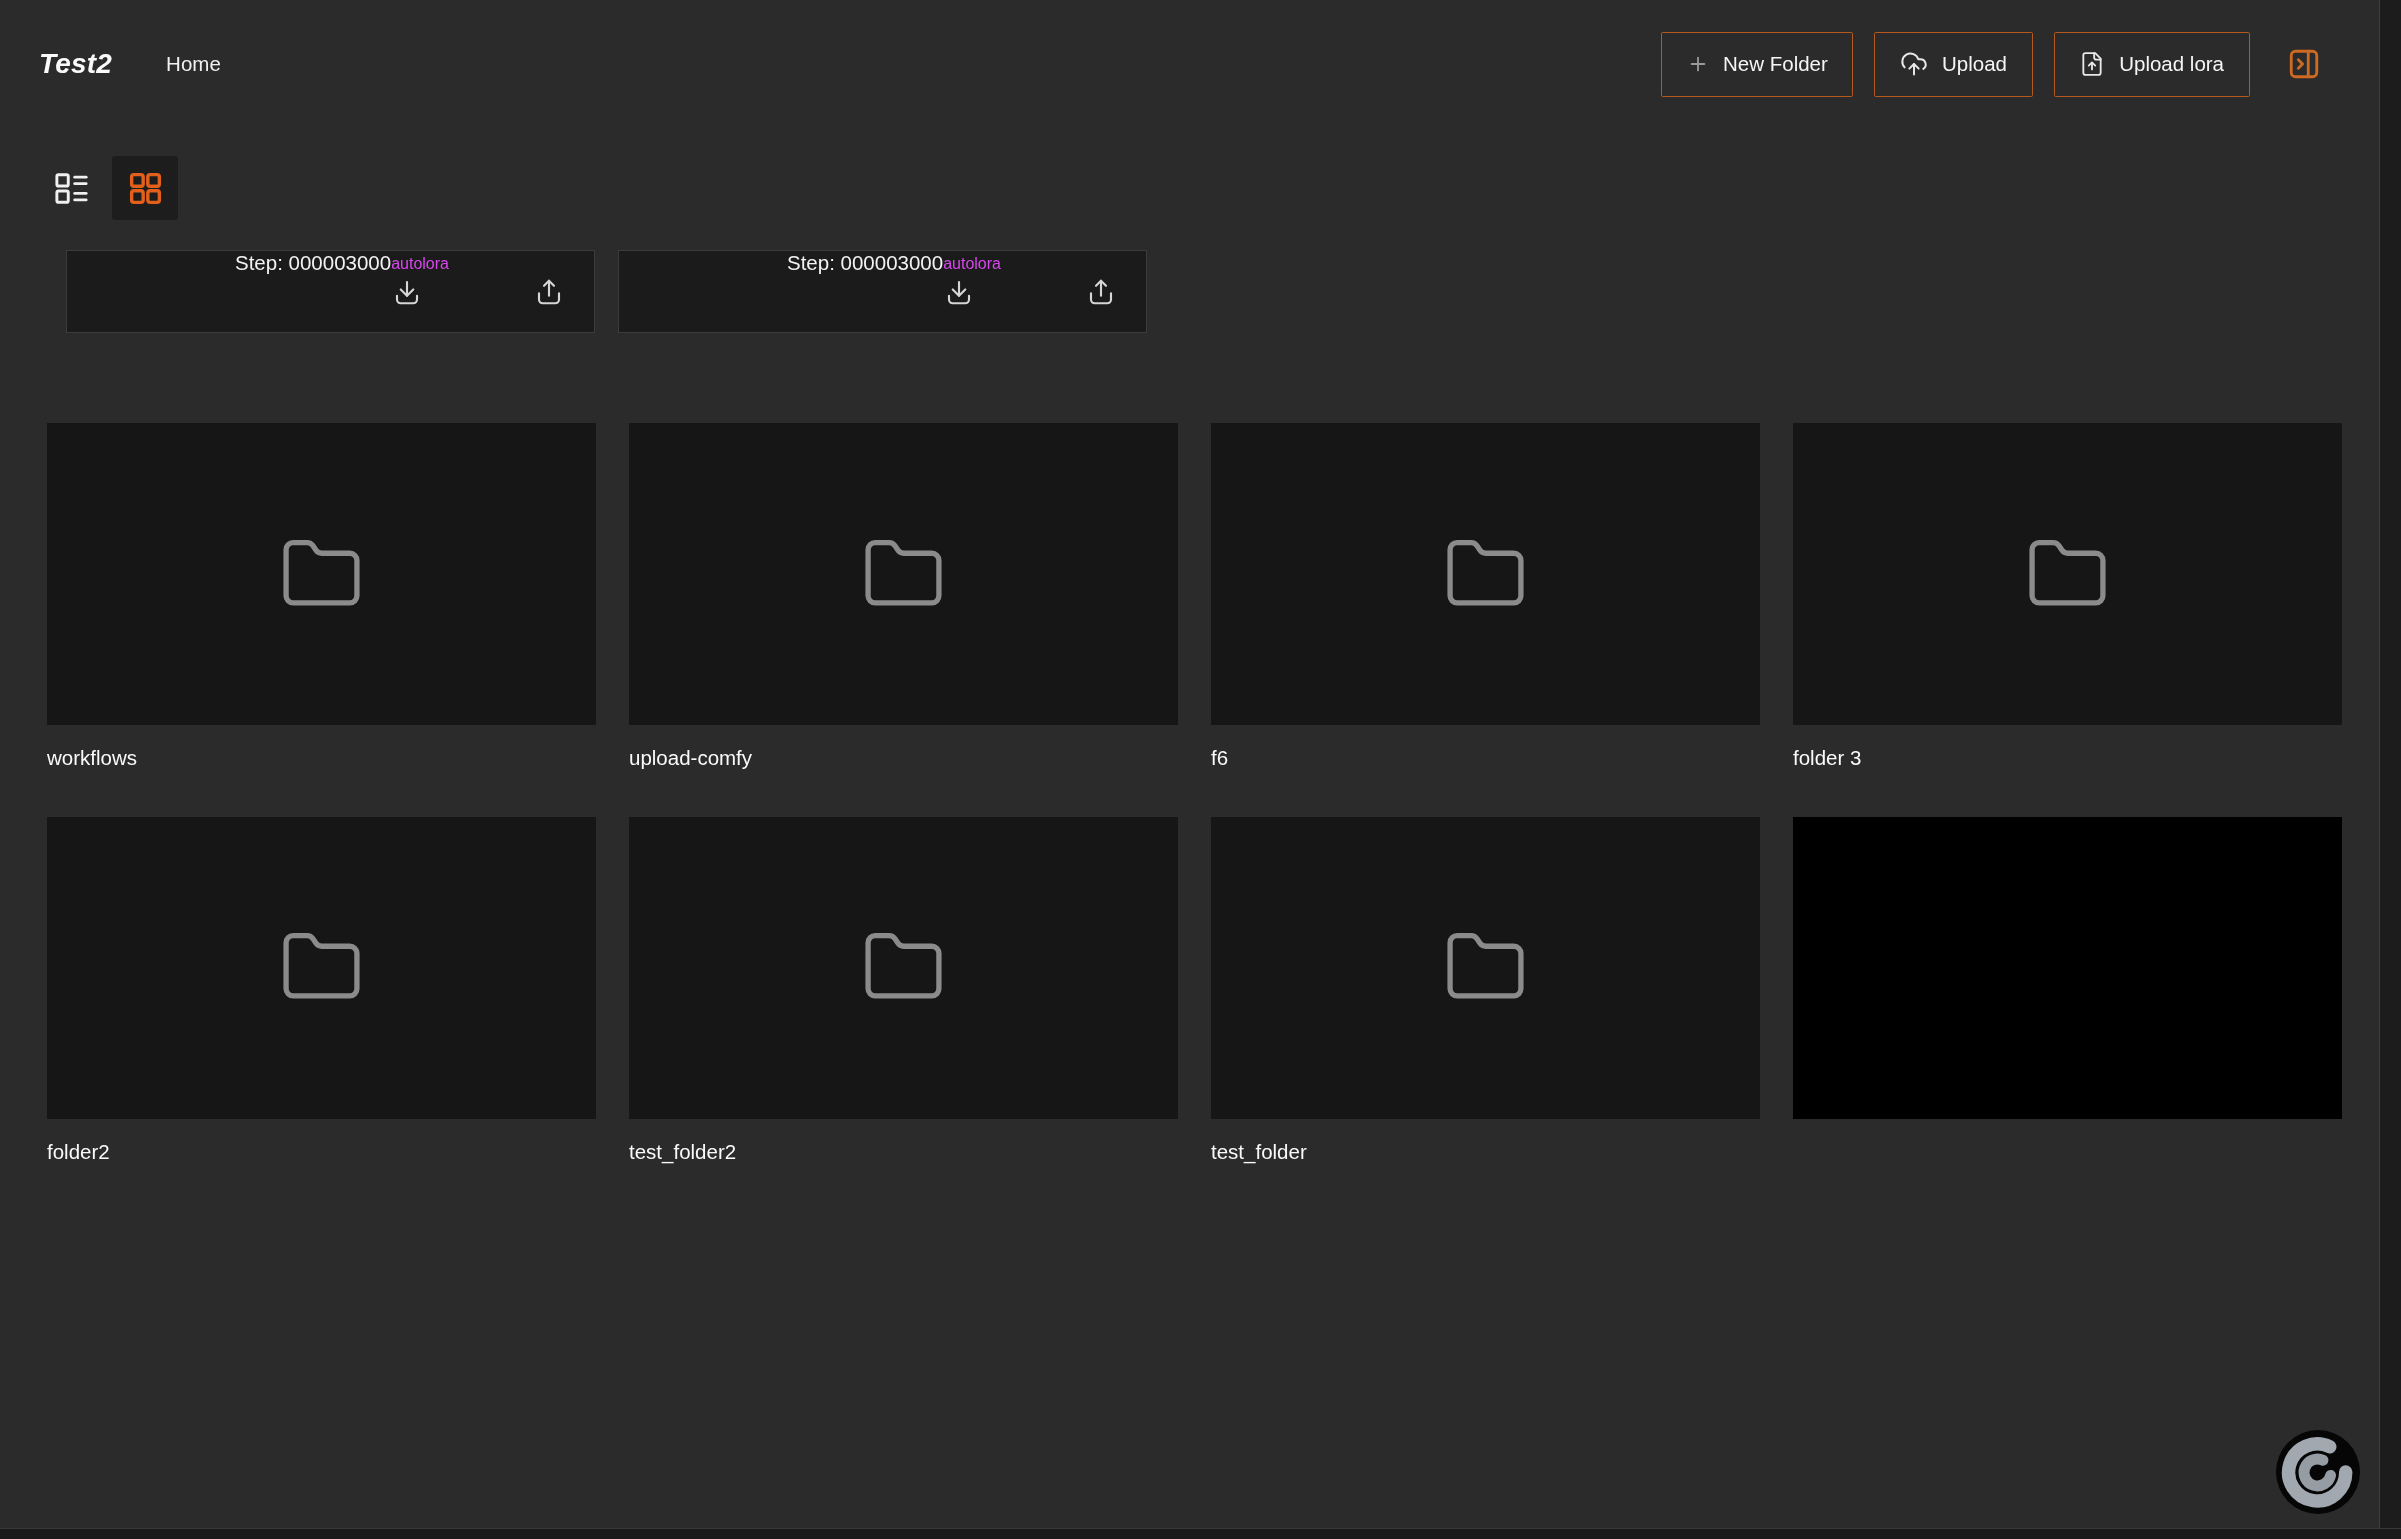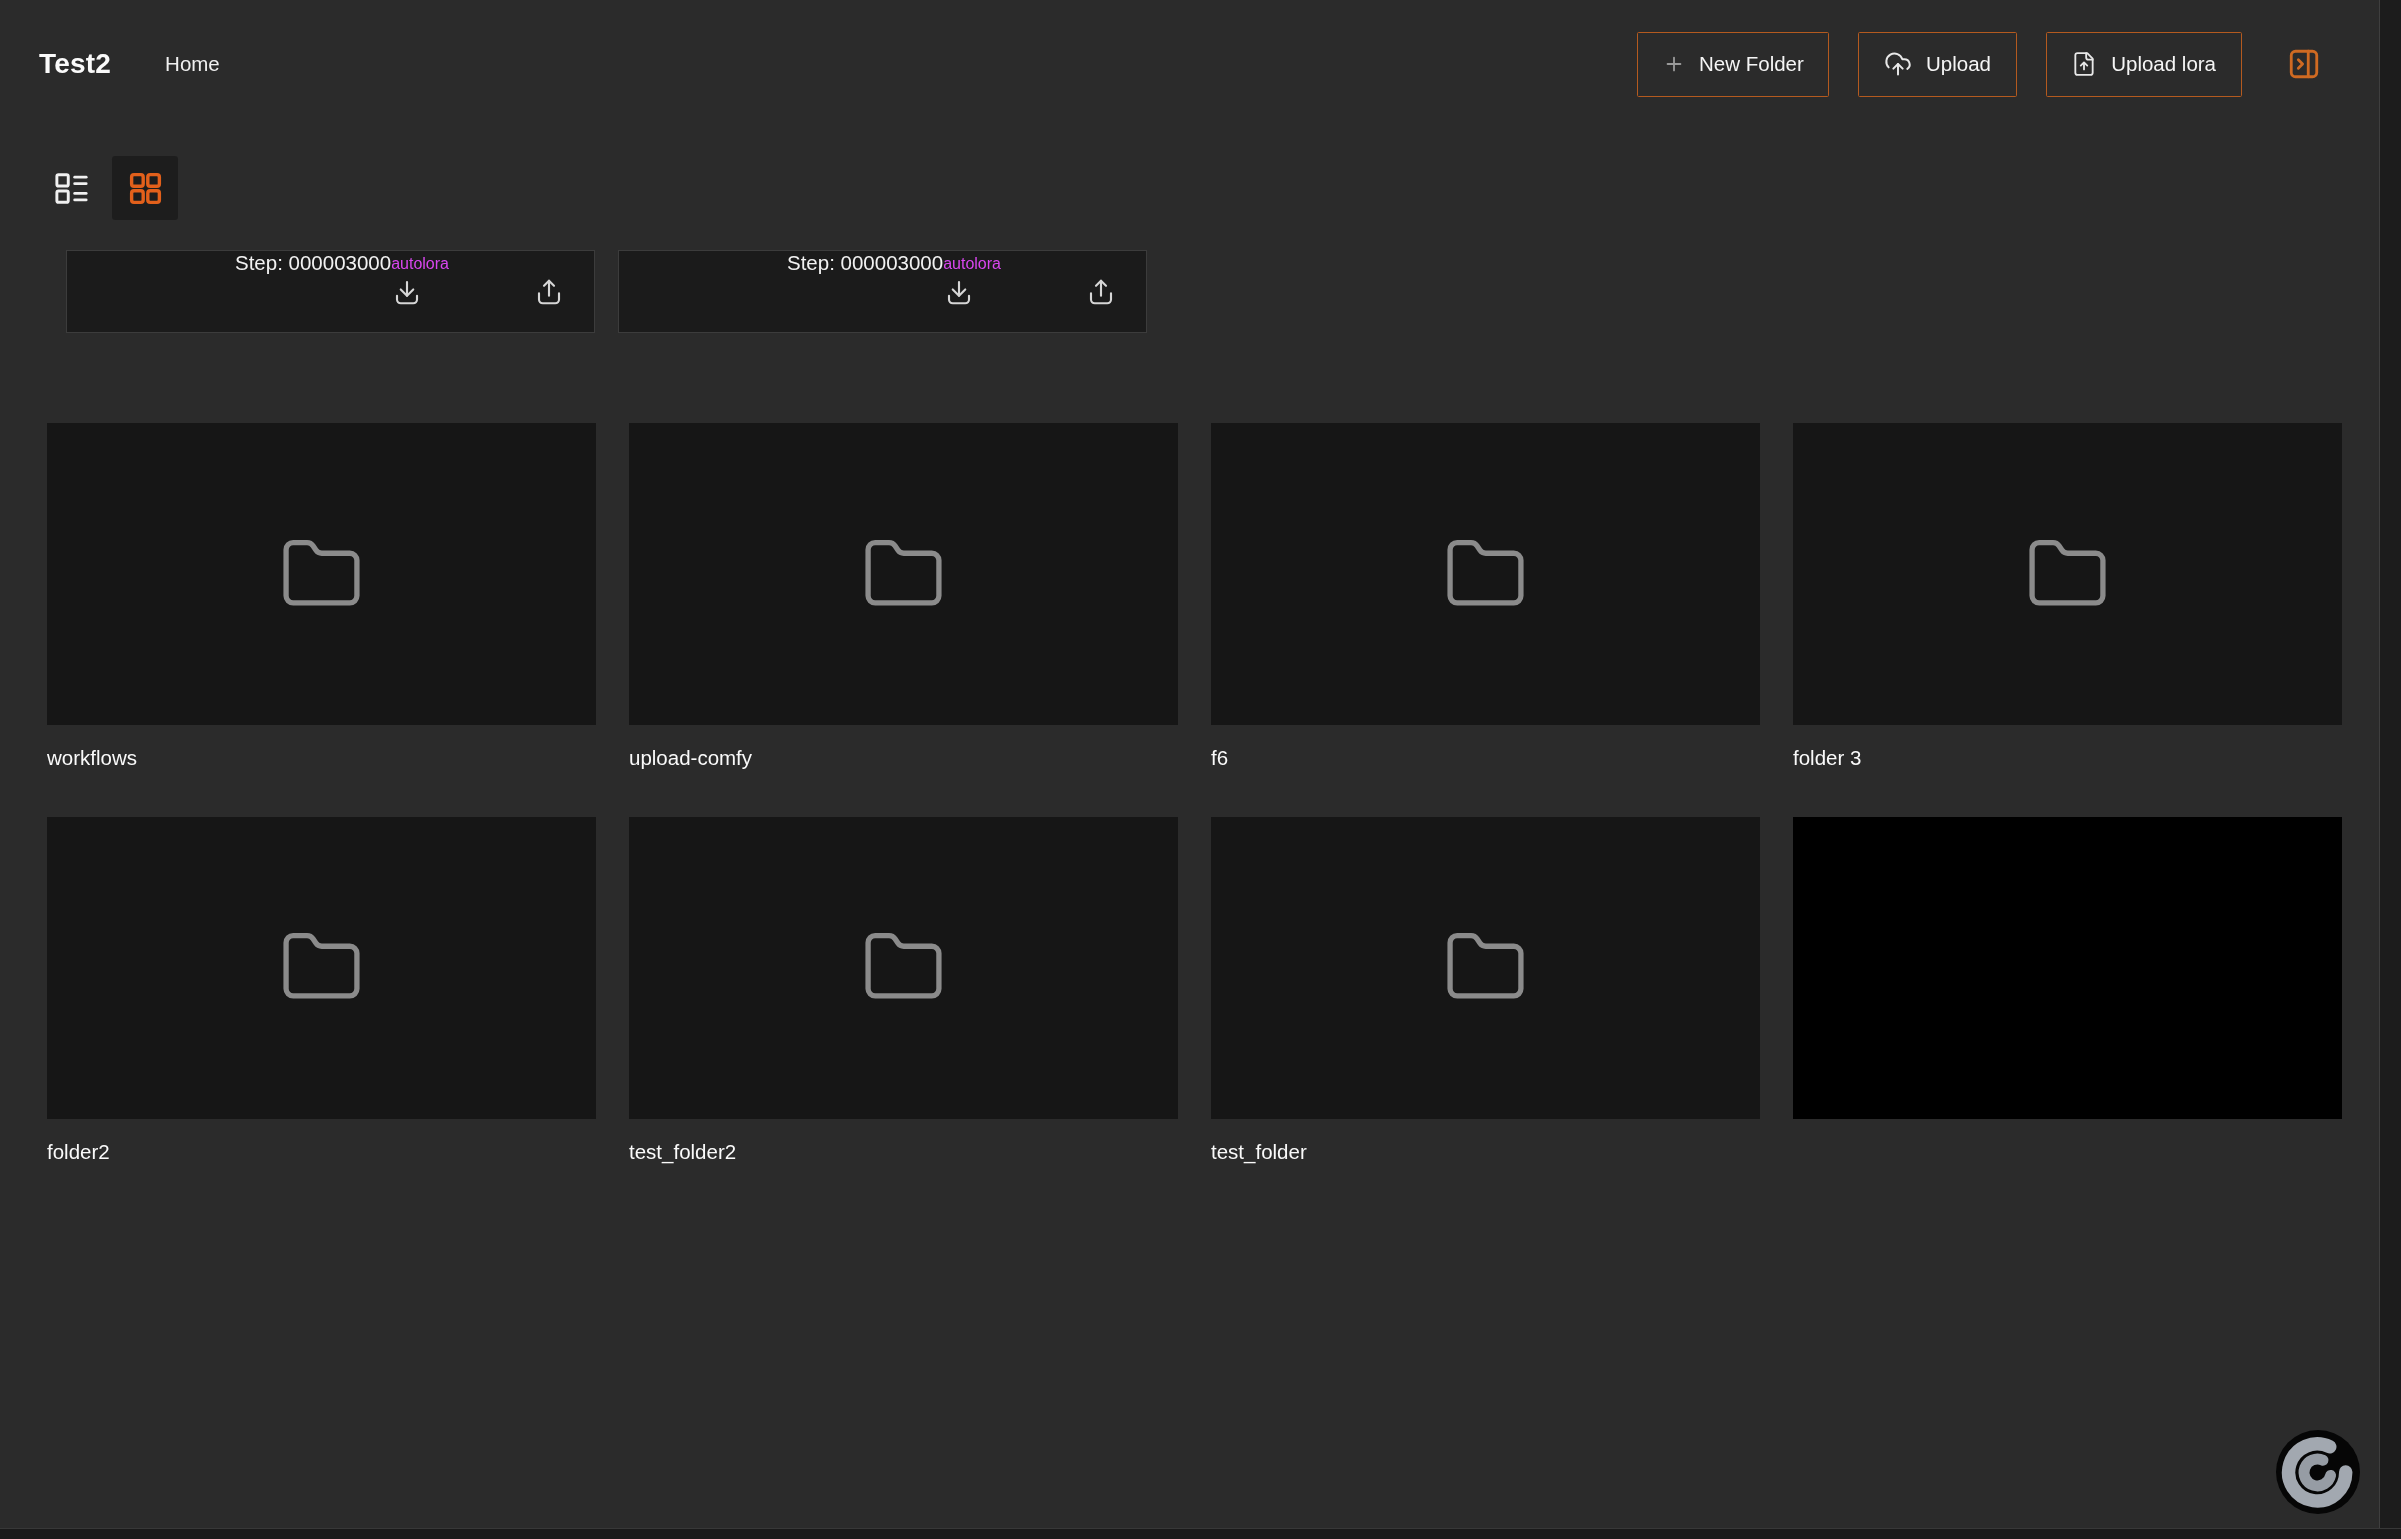--- a/index.html
+++ b/index.html
@@ -9,23 +9,23 @@
     position:relative; width:2401px; height:1539px;
     background:#2b2b2b; overflow:hidden; color:#f2f2f2;
   }
 
   
   .topbar {
     display:flex; justify-content:space-between; align-items:center;
     padding:31px 80px 0 39px; height:97px;
   }
   .title-group { display:flex; align-items:center; }
-  .page-title { font-size:28px; font-weight:700; color:#fafafa; letter-spacing:0.2px; }
+  .page-title { font-size:28px; font-weight:700; color:#fafafa; letter-spacing:0.2px;font-style:italic; }
   .breadcrumb { font-size:20.5px; color:#f0f0f0; margin-left:54px; cursor:pointer; }
-  .actions { display:flex; align-items:center; gap:29px; }
+  .actions { display:flex; align-items:center; gap:21px; }
   .hbtn {
     height:65px; padding:0 24.6px; display:flex; align-items:center; gap:14px;
     background:transparent; border:1.6px solid #b45a1f; border-radius:1.6px;
     color:#f5f5f5; font-size:20.5px; font-family:inherit; cursor:pointer;
   }
   .panel-btn {
     margin-left:16.4px; background:none; border:none; cursor:pointer;
     display:flex; align-items:center; justify-content:center;
   }
 

